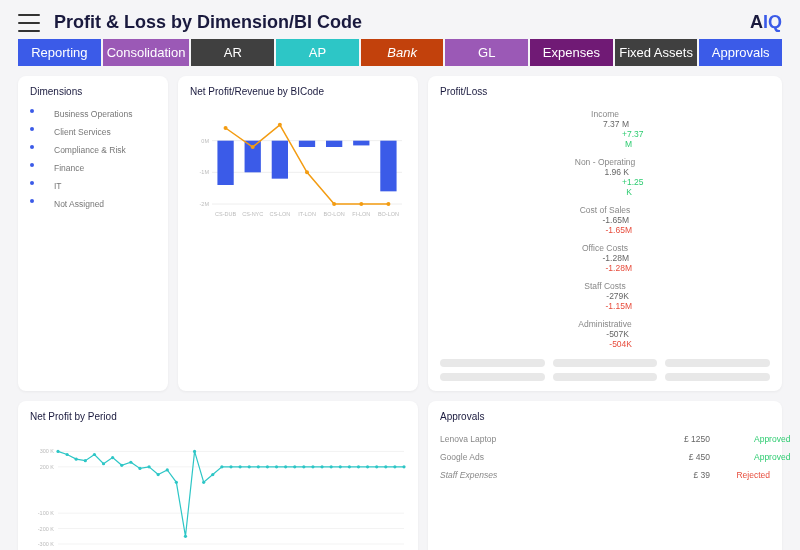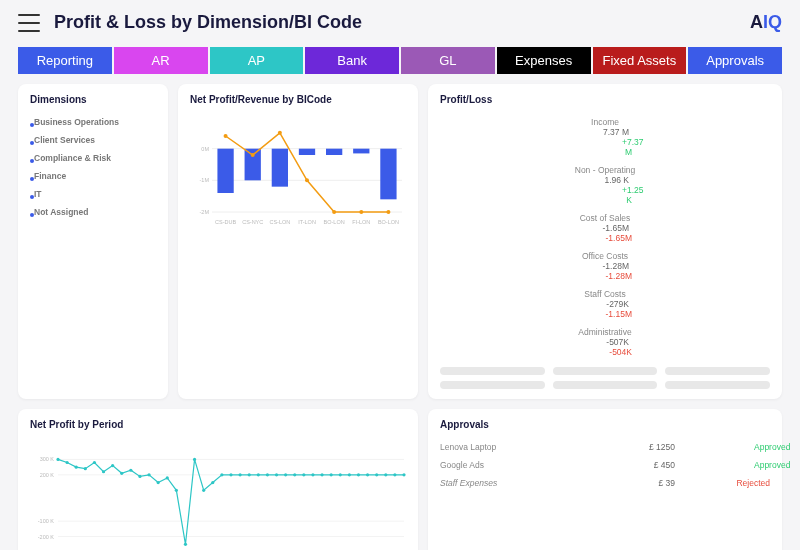--- a/index.html
+++ b/index.html
@@ -1,49 +1,49 @@
 <!DOCTYPE html>
 <html><head>
 <meta charset="utf-8">
 <style>
   * { box-sizing: border-box; margin: 0; padding: 0; }
   body { font-family: -apple-system, BlinkMacSystemFont, "Segoe UI", sans-serif; background: #f5f5f7; width: 800px; height: 550px; overflow: hidden; padding: 12px 18px; }
-  .header { display: flex; align-items: center; margin-bottom: 14px; }
+  .header { display: flex; align-items: center; margin-bottom: 6px; }
   .menu-icon { width: 22px; height: 18px; display: flex; flex-direction: column; justify-content: space-between; cursor: pointer; margin-right: 14px; }
   .menu-icon span { height: 2px; background: #333; border-radius: 1px; }
   .page-title { font-size: 18px; font-weight: 600; color: #1a1a3e; }
   .logo { margin-left: auto; font-weight: 700; font-size: 18px; display: flex; align-items: baseline; }
   .logo .a { color: #1a1a3e; }
   .logo .iq { color: #3b5be8; }
 
   .tabs { display: flex; gap: 2px; margin-bottom: 10px; }
   .tab { flex: 1; padding: 6px 4px; color: #fff; font-size: 13px; text-align: center; cursor: pointer; }
 
   .grid { display: grid; grid-template-columns: 150px 240px 1fr; grid-template-rows: auto auto auto; gap: 10px; }
   .card { background: #fff; border-radius: 8px; padding: 10px 12px; box-shadow: 0 1px 3px rgba(0,0,0,0.05); }
-  .card-title { font-size: 10px; font-weight: 700; color: #1a1a3e; margin-bottom: 8px; }
+  .card-title { font-size: 10px; font-weight: 400; color: #1a1a3e; margin-bottom: 8px; }
 
   .dimensions { grid-column: 1; grid-row: 1; }
-  .dim-item { display: flex; align-items: flex-end; gap: 0; padding: 4px 0; font-size: 8.5px; color: #777; cursor: pointer; font-weight: bold; }
+  .dim-item { display: flex; align-items: flex-start; gap: 20px; padding: 4px 0; font-size: 8.5px; color: #777; cursor: pointer; }
   .dim-item .dot { width: 4px; height: 4px; border-radius: 50%; background: #3b5be8; }
 
   .bicode { grid-column: 2; grid-row: 1; }
   .period { grid-column: 1 / 3; grid-row: 2; }
 
   .pl-card { grid-column: 3; grid-row: 1; }
   .pl-row { display: flex; justify-content: space-between; align-items: center; padding: 4px 0; font-size: 8.5px; color: #888; flex-direction: column; }
   .pl-row .val1 { color: #666; }
   .pl-row .val2 { font-weight: 500; }
   .pos { color: #2ecc71; padding-left: 44px; }
   .neg { color: #e74c3c; }
   .pill-row { display: flex; gap: 8px; margin-top: 6px; }
   .pill { flex: 1; height: 8px; background: #e8e8e8; border-radius: 4px; }
 
   .approvals { grid-column: 3; grid-row: 2; }
-  .ap-row { display: flex; justify-content: space-between; align-items: center; padding: 4px 0; font-size: 8.5px; color: #888; gap: 35px; }
+  .ap-row { display: flex; justify-content: space-between; align-items: center; padding: 4px 0; font-size: 8.5px; color: #888; }
   .ap-row .amount { color: #666; }
   .ap-row .status { font-weight: 500; }
 
   svg { display: block; }
   .tick-label { font-size: 5.5px; fill: #bbb; }
 </style>
 </head>
 <body>
 
 <div class="header">
@@ -54,26 +54,27 @@
     </div>
   <div class="page-title">Profit &amp; Loss by Dimension/BI Code</div>
   <div class="logo">
     <span class="a">A</span>
       <span class="iq">IQ</span>
   </div>
 </div>
 
 <div class="tabs" id="tabs">
     <div class="tab" style="background-color: rgb(59, 91, 232);">Reporting</div>
-    <div class="tab" style="background-color: #d946ef;">AR</div>
+    <div class="tab" style="background-color: rgb(155, 89, 182);">Consolidation</div>
+    <div class="tab" style="background-color: #404040;">AR</div>
     <div class="tab" style="background-color: rgb(45, 198, 198);">AP</div>
-    <div class="tab" style="background-color: #6d28d9;">Bank</div>
+    <div class="tab" style="background-color: #c2410c; font-style: italic;">Bank</div>
     <div class="tab" style="background-color: rgb(155, 89, 182);">GL</div>
-    <div class="tab" style="background-color: #000000;">Expenses</div>
-    <div class="tab" style="background-color: #b91c1c;">Fixed Assets</div>
+    <div class="tab" style="background-color: #701a75;">Expenses</div>
+    <div class="tab" style="background-color: #404040;">Fixed Assets</div>
     <div class="tab" style="background-color: rgb(59, 91, 232);">Approvals</div>
   </div>
 
 <div class="grid">
 
   <div class="card dimensions">
     <div class="card-title">Dimensions</div>
     <div id="dim-list">
         <div class="dim-item">
           <span class="dot"></span>

